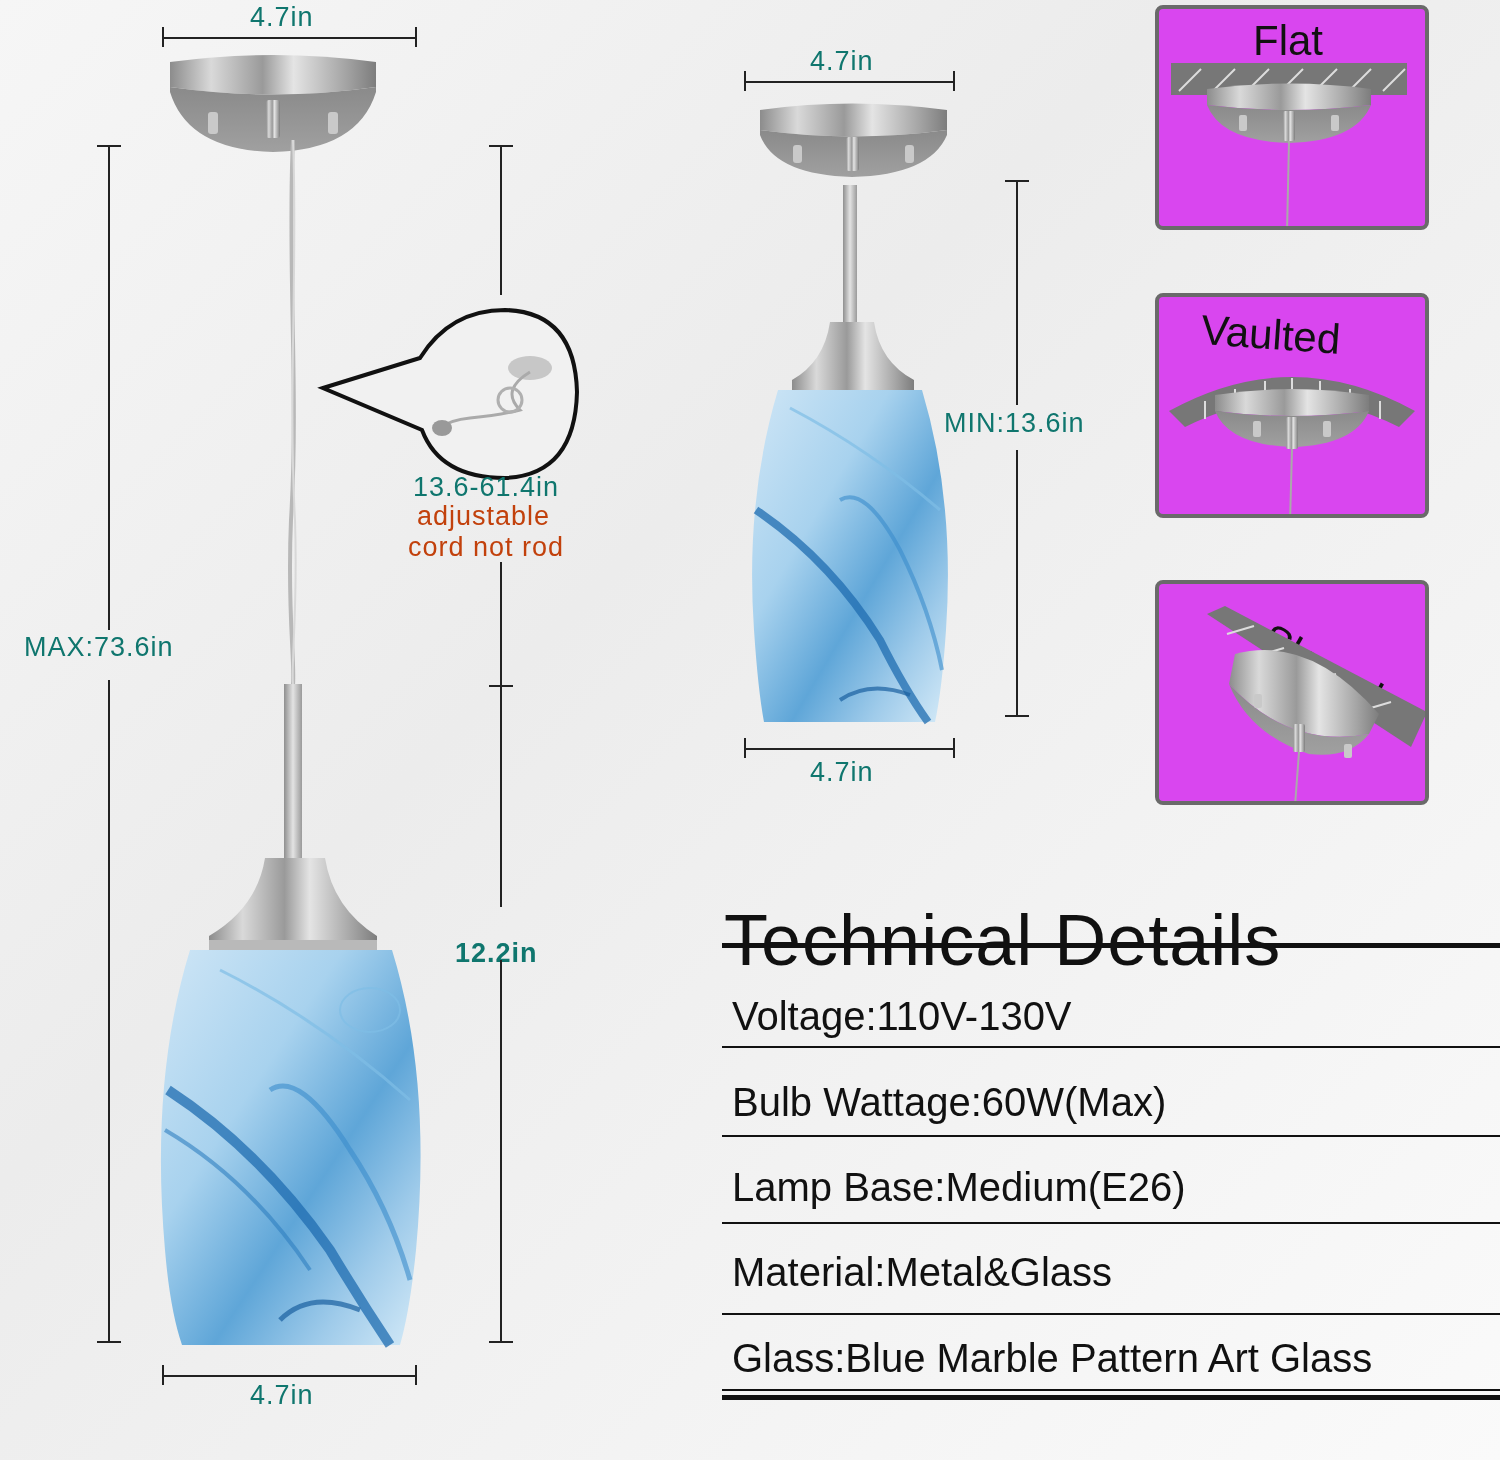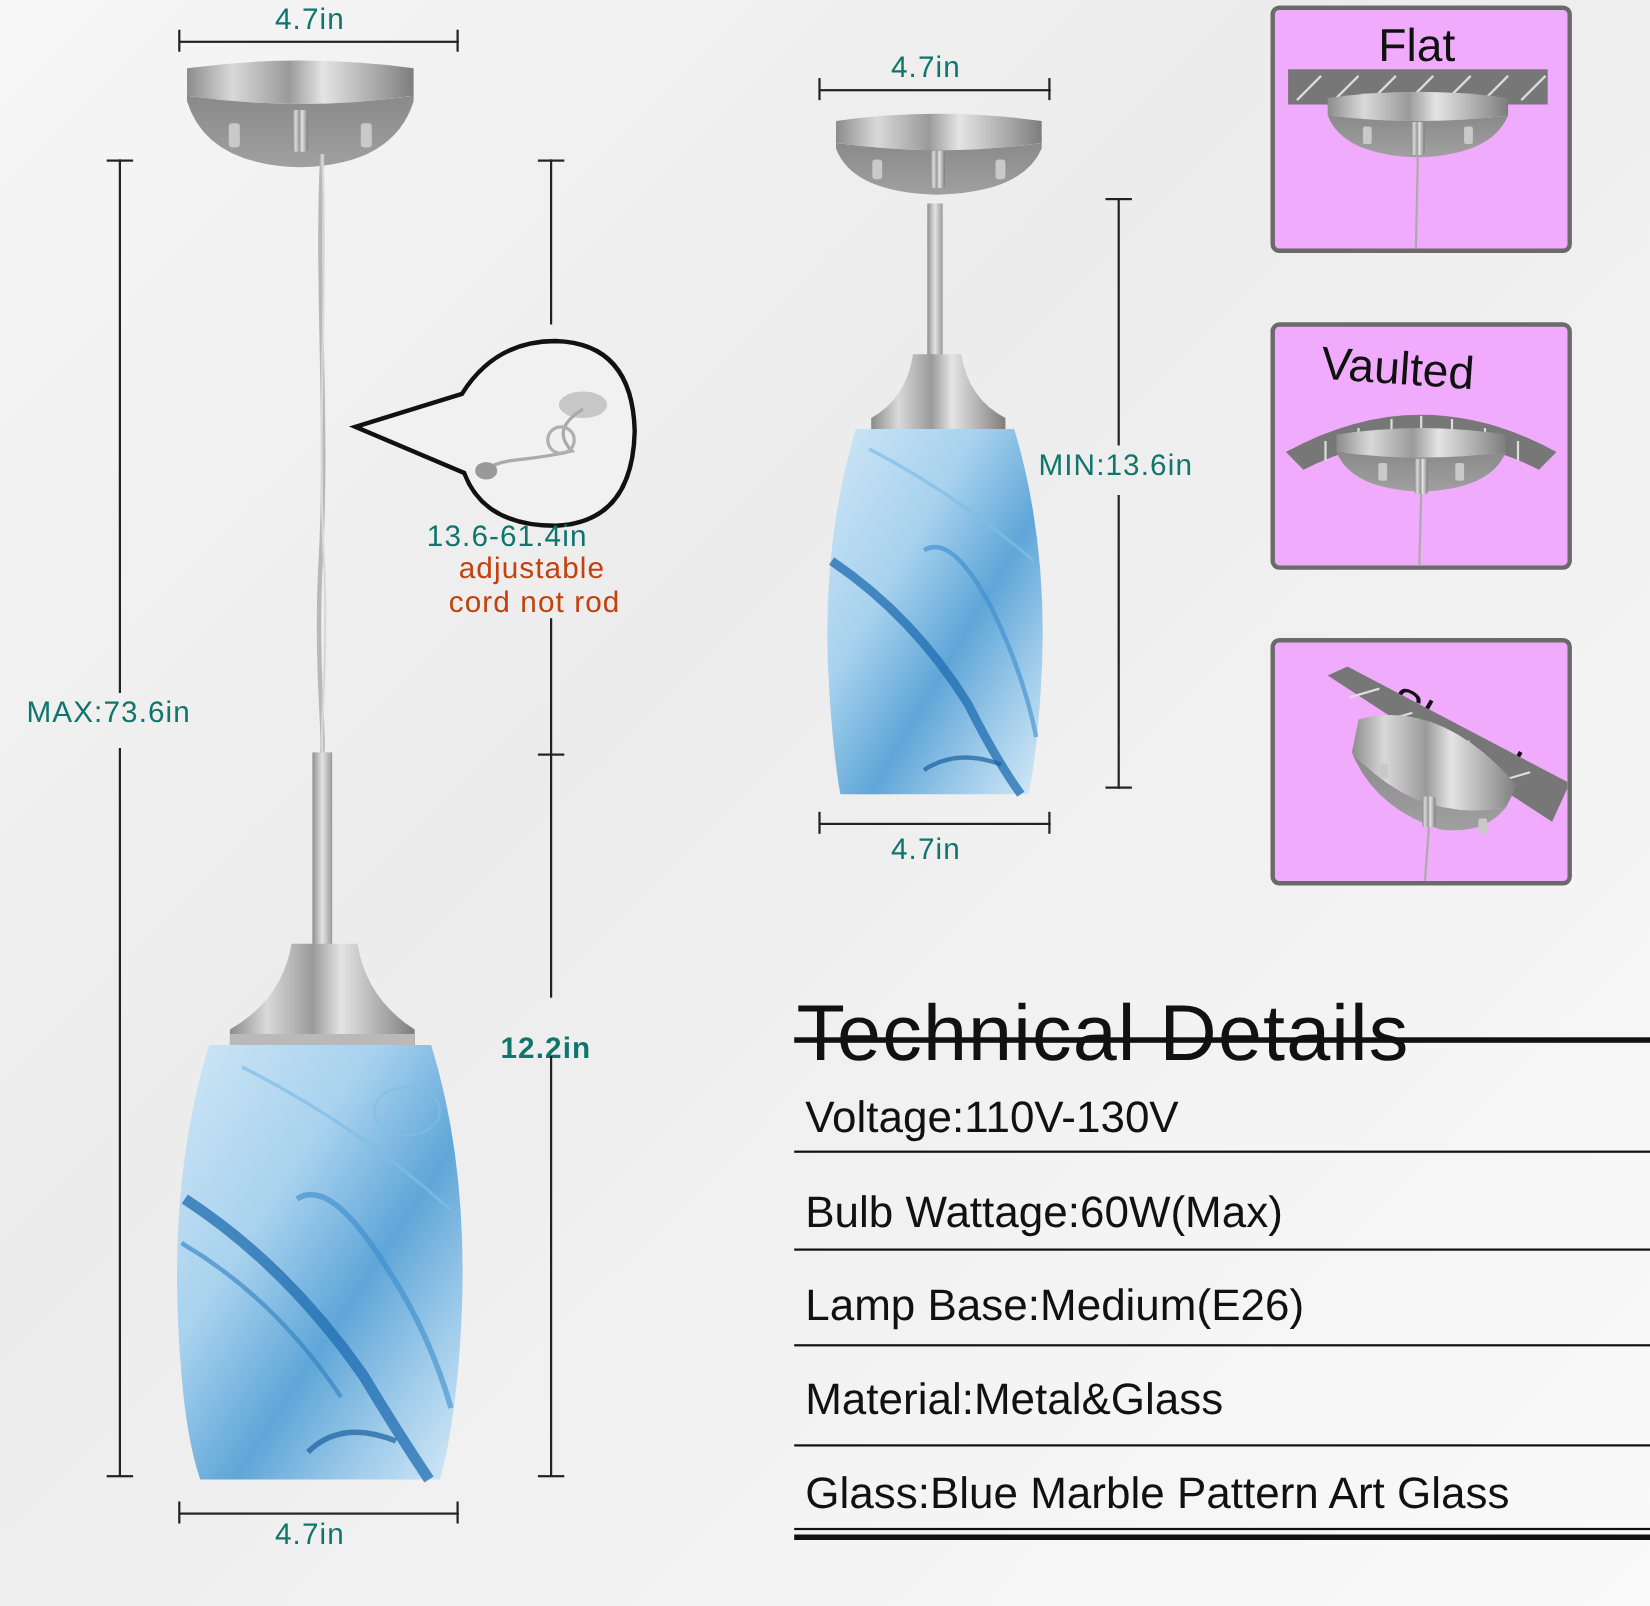--- a/index.html
+++ b/index.html
@@ -10,21 +10,21 @@
   }
   .abs { position: absolute; }
   .dim-label { position: absolute; font-size: 27px; letter-spacing: 1px; color: #0f766e; white-space: nowrap; }
   .hline { position: absolute; height: 2px; background: #222; }
   .vline { position: absolute; width: 2px; background: #222; }
   .tick-v { position: absolute; width: 2px; height: 20px; background: #222; }
   .tick-h { position: absolute; height: 2px; width: 24px; background: #222; }
   .orange { color: #c2410c; }
   .mount-box {
     position: absolute; left: 1155px; width: 274px; height: 225px;
-    border: 4px solid #6a6a6a; border-radius: 8px; background: #f0abfc; box-sizing: border-box; overflow: hidden;
+    border: 4px solid #6a6a6a; border-radius: 8px; background: #d946ef; box-sizing: border-box; overflow: hidden;
   }
   .mount-title { position: absolute; font-size: 42px; color: #111; white-space: nowrap; }
   .tech-title { position: absolute; left: 724px; top: 882px; font-size: 72px; letter-spacing: 1px; white-space: nowrap; margin-top: 17px; }
   .tech-row { position: absolute; left: 732px; font-size: 40px; white-space: nowrap; }
   .tech-rule { position: absolute; left: 722px; width: 778px; background: #111; }
   svg { position: absolute; overflow: visible; }
 </style>
 </head>
 <body>
 
@@ -108,21 +108,21 @@
   <div class="vline" style="left:500px; top:960px; height:382px;"></div>
   <div class="tick-h" style="left:489px; top:1341px;"></div>
 
   <svg style="left:320px; top:300px;" width="260" height="185">
     <path d="M3 88 L100 58 Q130 10 185 10 Q255 12 257 92 Q255 175 185 178 Q120 178 102 130 Z" fill="#f1f1f1" stroke="#111" stroke-width="4"></path>
     <ellipse cx="210" cy="68" rx="22" ry="12" fill="#c7c7c7"></ellipse>
     <path d="M210 72 Q180 90 200 110 Q180 115 150 118 Q130 120 120 128" stroke="#aaa" stroke-width="3" fill="none"></path>
     <circle cx="190" cy="100" r="12" stroke="#b0b0b0" stroke-width="3" fill="none"></circle>
     <ellipse cx="122" cy="128" rx="10" ry="8" fill="#999"></ellipse>
   </svg>
-  <div class="dim-label" style="left:388px; top:472px;">13.6-61.4in</div>
+  <div class="dim-label" style="left:413px; top:472px;">13.6-61.4in</div>
   <div class="dim-label orange" style="left:417px; top:501px;">adjustable</div>
   <div class="dim-label orange" style="left:408px; top:532px;">cord not rod</div>
 </div>
 
 <div>
   <div class="dim-label" style="left:810px; top:46px;">4.7in</div>
   <div class="hline" style="left:745px; top:81px; width:210px;"></div>
   <div class="tick-v" style="left:744px; top:71px;"></div>
   <div class="tick-v" style="left:953px; top:71px;"></div>
 

